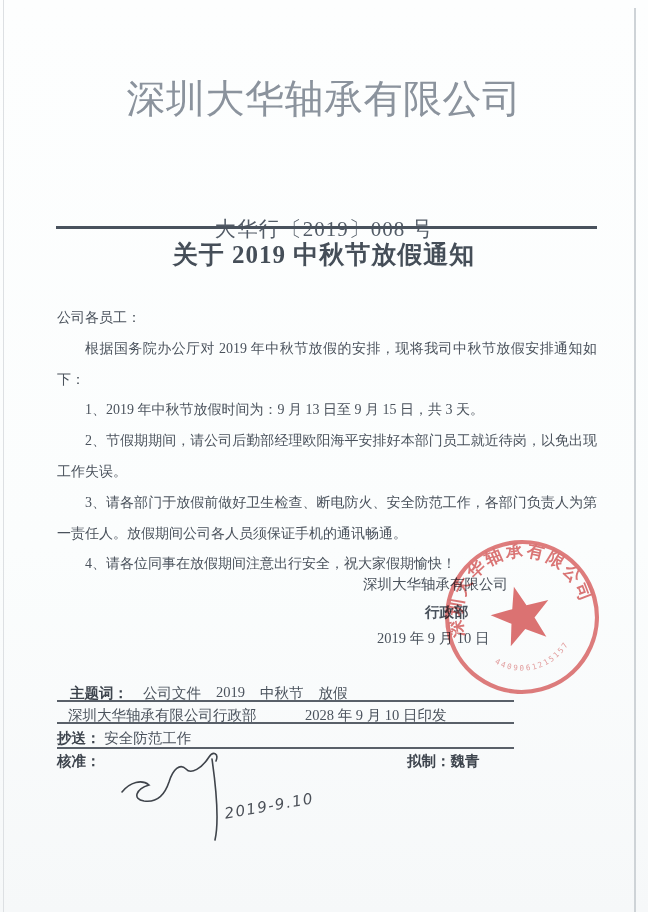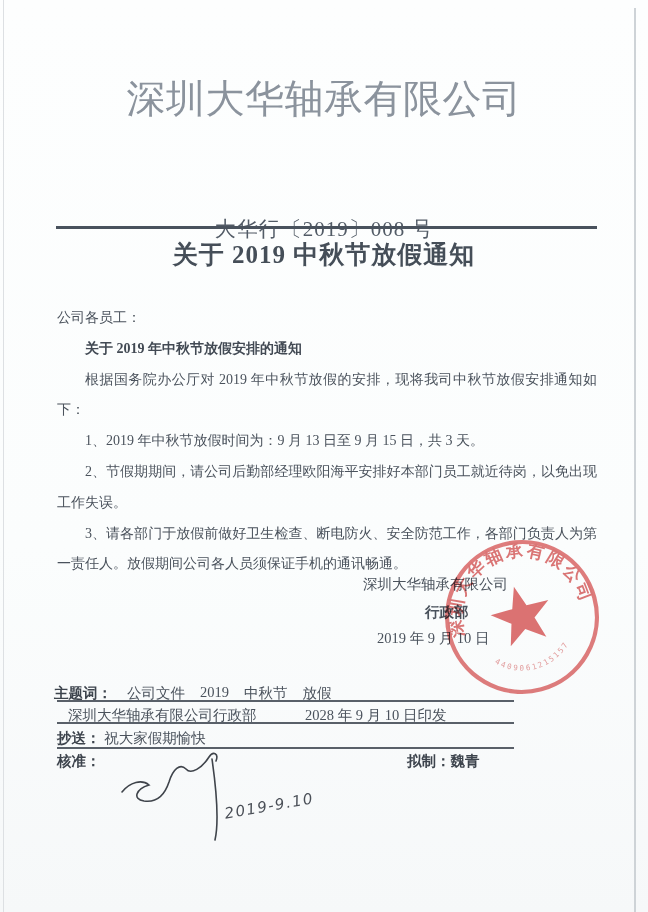--- a/index.html
+++ b/index.html
@@ -45,21 +45,21 @@
   .seal-ring{fill:none;stroke:#dc6060;stroke-width:4.2px;}
   .seal-star{fill:#d95454;}
   .seal-text{font-size:17px;fill:#d75858;letter-spacing:2.5px;font-weight:bold;
              font-family:"Liberation Serif","DejaVu Serif",serif;}
   .seal-code{font-size:7.5px;fill:#e28b8b;letter-spacing:2px;
              font-family:"DejaVu Sans Mono",monospace;}
 
   .fline{position:absolute;left:57px;width:457px;height:1.6px;background:#596069;}
   .hr1{top:700px;}.hr2{top:722px;}.hr3{top:747px;}
   .frow{position:absolute;font-size:14.5px;color:#4a525c;white-space:nowrap;}
-  .f-subject{left:54px;top:684px;display:flex;gap:15px;}
+  .f-subject{left:70px;top:684px;display:flex;gap:15px;}
   .f-label{font-weight:bold;color:#3d444d;}
   .f-issuer{left:68px;top:706px;}
   .f-issuedate{left:305px;top:706px;}
   .f-cc{left:57px;top:729px;}
   .f-approve{left:57px;top:752px;font-weight:bold;color:#3d444d;}
   .f-draft{left:377px;top:752px;font-weight:bold;color:#3d444d;margin-left:30px;}
 
   .scribble{position:absolute;left:112px;top:742px;width:150px;height:130px;}
   .scribble path{fill:none;stroke:#3f444b;stroke-width:1.6px;stroke-linecap:round;}
   .hand-date{
@@ -76,25 +76,25 @@
   <div class="edge-left"></div>
   <div class="edge-right"></div>
 
   <div class="centered org-name">深圳大华轴承有限公司</div>
   <div class="centered doc-number">大华行〔2019〕008 号</div>
   <div class="red-rule"></div>
   <div class="centered doc-title">关于 2019 中秋节放假通知</div>
 
   <div class="body-text">
     <p class="salutation">公司各员工：</p>
-    <p class="bold">关于 2019 年中秋节放假安排的通知</p>
     <p>根据国务院办公厅对 2019 年中秋节放假的安排，现将我司中秋节放假安排通知如下：</p>
     <p>1、2019 年中秋节放假时间为：9 月 13 日至 9 月 15 日，共 3 天。</p>
     <p>2、节假期期间，请公司后勤部经理欧阳海平安排好本部门员工就近待岗，以免出现工作失误。</p>
     <p>3、请各部门于放假前做好卫生检查、断电防火、安全防范工作，各部门负责人为第一责任人。放假期间公司各人员须保证手机的通讯畅通。</p>
+    <p>4、请各位同事在放假期间注意出行安全，祝大家假期愉快！</p>
   </div>
 
   <div class="sign-line sign-company">深圳大华轴承有限公司</div>
   <div class="sign-line sign-dept">行政部</div>
   <div class="sign-line sign-date">2019 年 9 月 10 日</div>
 
   <svg class="seal" viewBox="0 0 170 170">
     <g transform="rotate(-15 85 85)">
       <defs>
         <path id="arcTop" d="M 25 85 A 60 60 0 1 1 145 85" fill="none"></path>
@@ -113,21 +113,21 @@
     <span>2019</span>
     <span>中秋节</span>
     <span>放假</span>
   </div>
   <div class="fline hr1"></div>
   <div class="frow f-issuer">深圳大华轴承有限公司行政部</div>
   <div class="frow f-issuedate">2028 年 9 月 10 日印发</div>
   <div class="fline hr2"></div>
   <div class="frow f-cc">
     <span class="f-label">抄送：</span>
-    <span>祝大家假期愉快</span>
+    <span>安全防范工作</span>
   </div>
   <div class="fline hr3"></div>
   <div class="frow f-approve">核准：</div>
   <div class="frow f-draft">
     <span>拟制：</span><span>魏青</span>
   </div>
 
   <svg class="scribble" viewBox="0 0 150 130">
     <path d="M 10 50 C 18 40 30 37 37 43 C 24 47 20 57 32 59 C 46 61 53 52 57 40 C 61 27 68 21 74 27 C 79 33 90 26 97 15 C 101 9 107 11 104 19"></path>
     <path d="M 100 17 C 104 45 107 80 103 98"></path>

